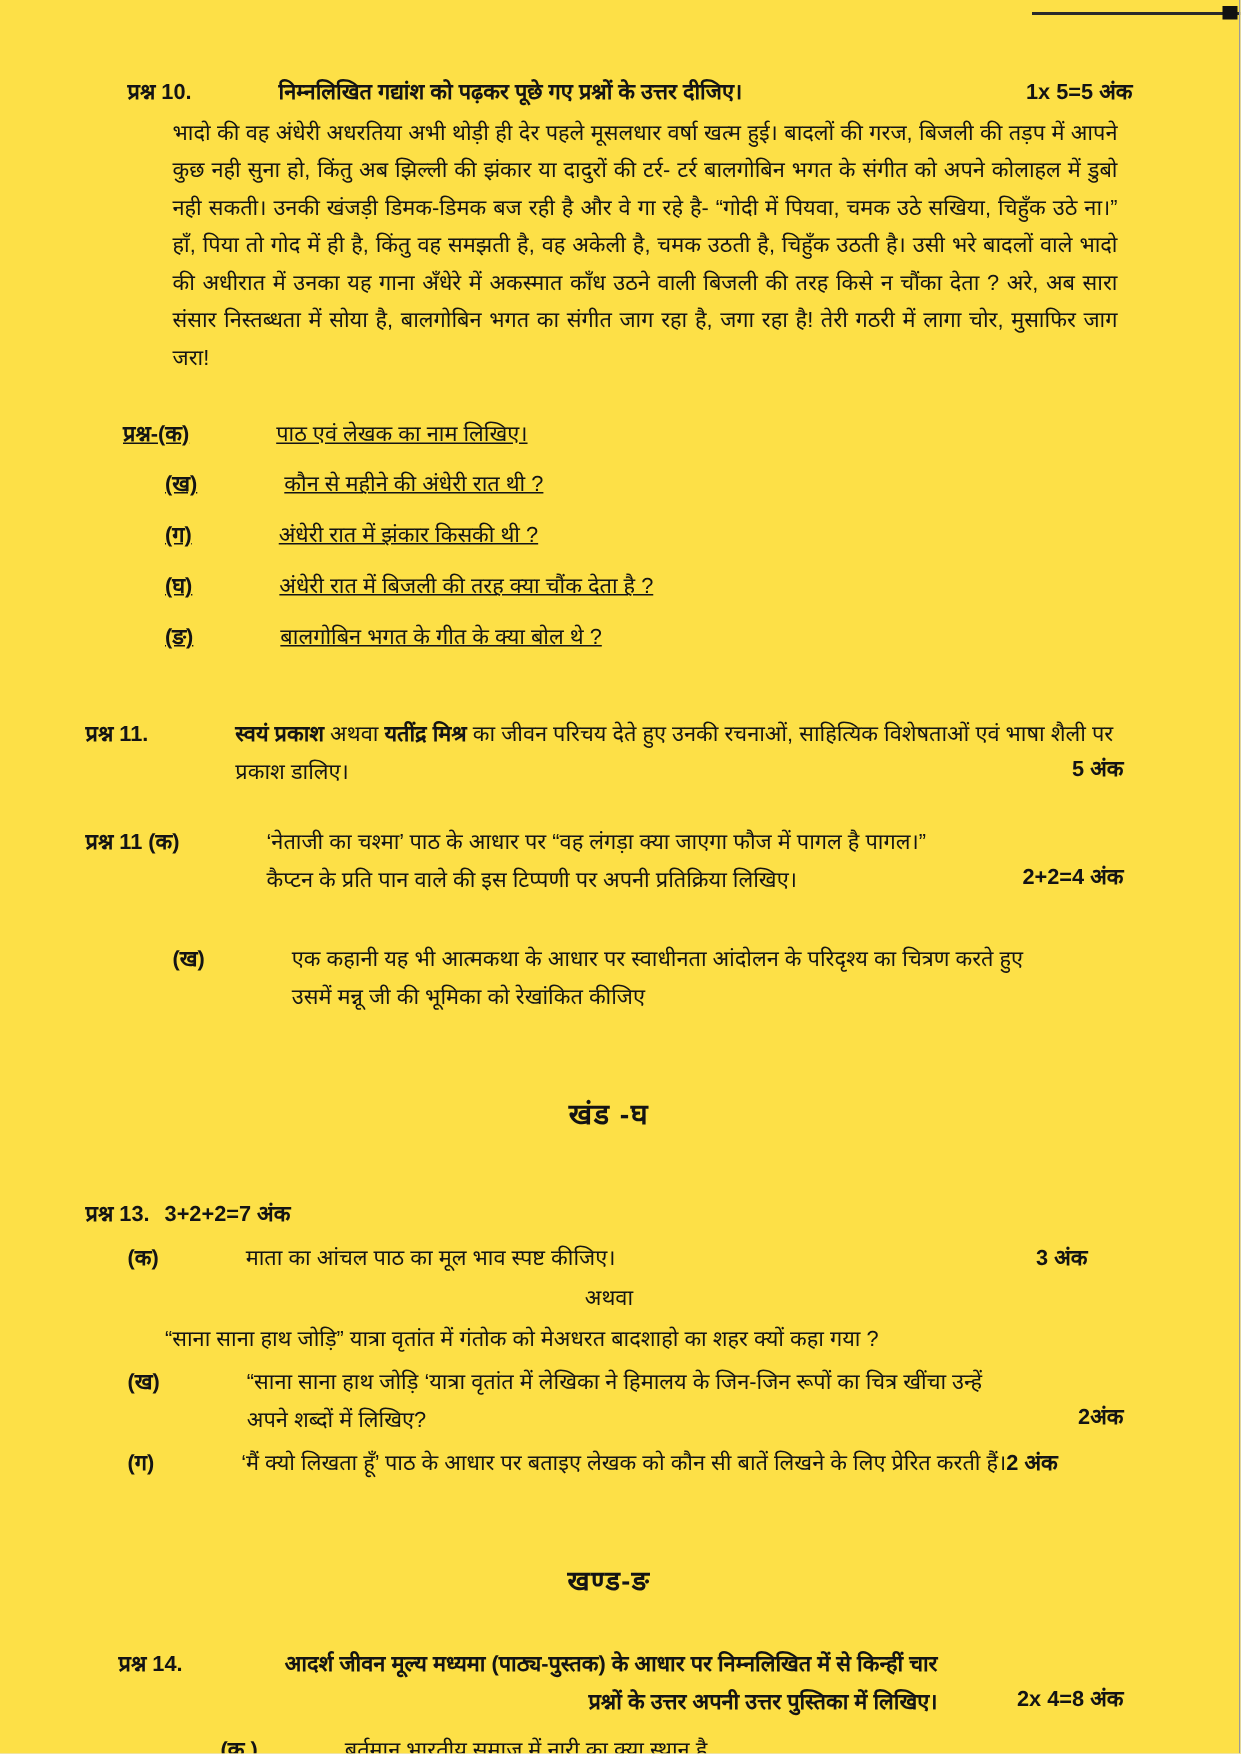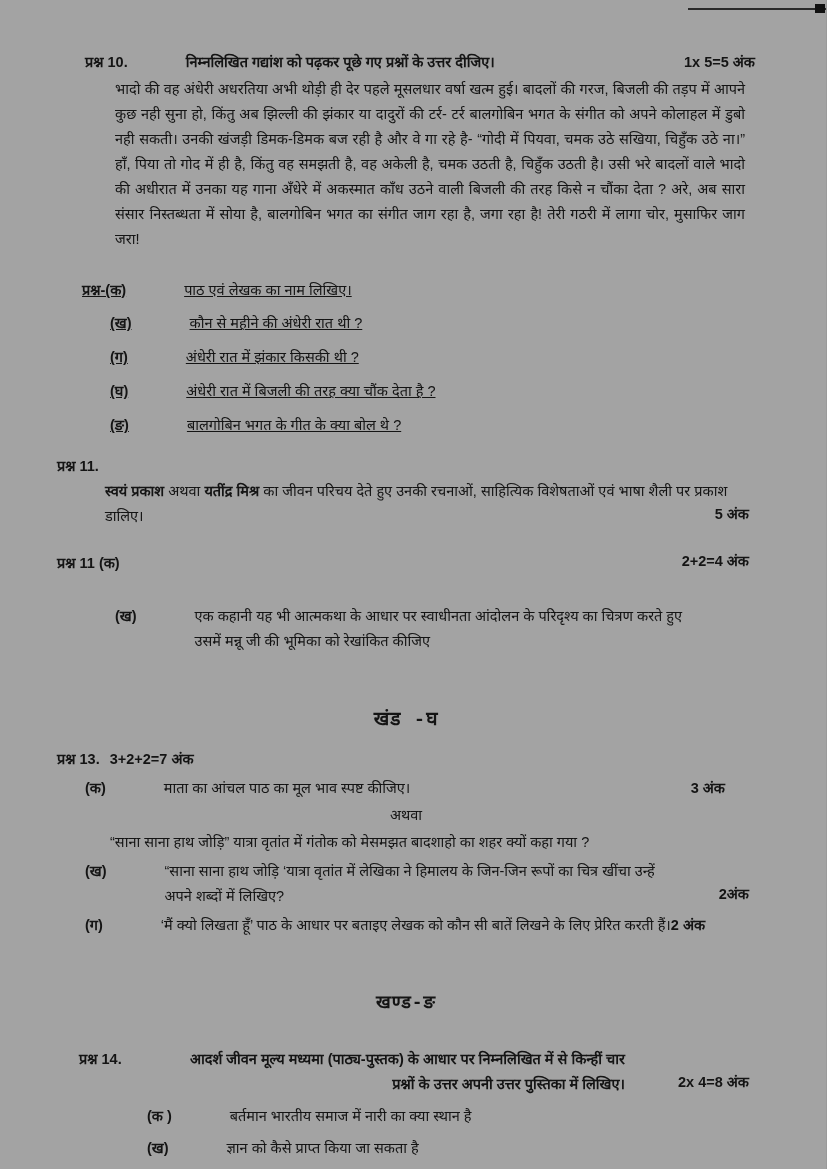--- a/index.html
+++ b/index.html
@@ -1,21 +1,21 @@
 <!DOCTYPE html>
 <html lang="hi"><head>
 <meta charset="utf-8">
 <style>
   * { margin:0; padding:0; box-sizing:border-box; }
   html,body { background:#e8e8e8; }
   .page {
     position:relative;
     width:827px; height:1169px;
     margin:0 auto;
-    background:#a3a3a3;
+    background:#fde047;
     color:#141414;
     font-family:"Liberation Sans","DejaVu Sans",sans-serif;
     font-size:14.5px;
     font-weight:500;
     line-height:1.72;
     overflow:hidden;
   }
   .content { padding:50px 72px 0 57px; }
 
   
@@ -35,33 +35,33 @@
   
   .q10-head { margin-left:28px; display:flex; }
   .q10-head .marks { margin-left:28px; }
   .passage { margin:2px 10px 0 58px; text-align:justify; }
   .subqs { margin-top:26px; }
   .subq { display:flex; margin-left:53px; margin-bottom:9px;text-decoration:underline; }
   .subq.first { margin-left:25px; }
   .subq .qlabel { font-weight:600; }
 
   
-  .q11 { margin-top:16px;flex-direction:column; }
+  .q11 { margin-top:40px; }
   .q11 .qtext { padding-right:2px; }
 
   
   .q12a { margin-top:22px; }
   .q12b { margin-top:28px; margin-left:58px; }
 
   
-  .section-heading { text-align:center; font-weight:700; font-size:19px; margin-top:50px; letter-spacing:1px;font-family:Liberation Mono, monospace; }
+  .section-heading { text-align:center; font-weight:700; font-size:19px; margin-top:50px; letter-spacing:1px; }
   .section-heading.small { font-size:18px; }
 
   
-  .q13 { margin-top:11px;text-align:right; }
+  .q13 { margin-top:38px;text-align:right; }
   .q13-item { display:flex; margin-left:28px; margin-top:4px; }
   .athava { text-align:center; margin-top:2px; }
   .alt-line { margin-left:53px; margin-top:2px; }
 
   
   .q14 { margin-top:28px; margin-left:22px;text-align:right; }
   .q14-item { display:flex; margin-left:90px; margin-top:7px; }
   .q14-item .qlabel { font-weight:600; }
 </style>
 </head>
@@ -110,40 +110,41 @@
         <span class="bold">स्वयं प्रकाश</span>
         <span>अथवा</span>
         <span class="bold">यतींद्र मिश्र</span>
         <span>का जीवन परिचय देते हुए उनकी  रचनाओं, साहित्यिक विशेषताओं एवं भाषा शैली पर प्रकाश डालिए।</span>
       </span>
       <span class="marks marks-br">5 अंक</span>
     </div>
 
     <div class="qrow rel q12a">
       <span class="qlabel">प्रश्न 11 (क)</span>
+      <span class="qtext" style="padding-right:110px;">‘नेताजी का चश्मा’ पाठ के आधार पर “वह लंगड़ा क्या जाएगा फौज में पागल है पागल।” कैप्टन के प्रति पान वाले की इस टिप्पणी पर अपनी प्रतिक्रिया लिखिए।</span>
       <span class="marks marks-br">2+2=4 अंक</span>
     </div>
     <div class="qrow q12b">
       <span class="qlabel">(ख)</span>
       <span class="qtext" style="padding-right:60px;">एक कहानी यह भी आत्मकथा के आधार पर स्वाधीनता आंदोलन के परिदृश्य का चित्रण करते हुए उसमें मन्नू जी की भूमिका को रेखांकित कीजिए</span>
     </div>
 
     <div class="section-heading">खंड -घ</div>
 
     <div class="qrow q13">
       <span class="qlabel">प्रश्न 13.</span>
       <span class="marks">3+2+2=7 अंक</span>
     </div>
     <div class="q13-item">
       <span class="qlabel">(क)</span>
       <span class="qtext">माता का आंचल पाठ का मूल भाव स्पष्ट कीजिए।</span>
       <span class="marks" style="margin-right:30px;">3 अंक</span>
     </div>
     <div class="athava">अथवा</div>
-    <div class="alt-line">“साना साना हाथ जोड़ि” यात्रा वृतांत में गंतोक को मेसमझत बादशाहो का शहर क्यों कहा गया ?</div>
+    <div class="alt-line">“साना साना हाथ जोड़ि” यात्रा वृतांत में गंतोक को मेअधरत बादशाहो का शहर क्यों कहा गया ?</div>
     <div class="q13-item rel">
       <span class="qlabel">(ख)</span>
       <span class="qtext" style="padding-right:70px;">“साना साना हाथ जोड़ि ‘यात्रा वृतांत में लेखिका ने हिमालय के जिन-जिन रूपों का चित्र खींचा उन्हें अपने शब्दों में लिखिए?</span>
       <span class="marks marks-br">2अंक</span>
     </div>
     <div class="q13-item">
       <span class="qlabel">(ग)</span>
       <span class="qtext">
         <span>‘मैं क्यो लिखता हूँ’ पाठ के आधार पर बताइए लेखक को कौन सी बातें लिखने के लिए प्रेरित करती हैं।</span><span class="marks">2 अंक</span>
       </span>

